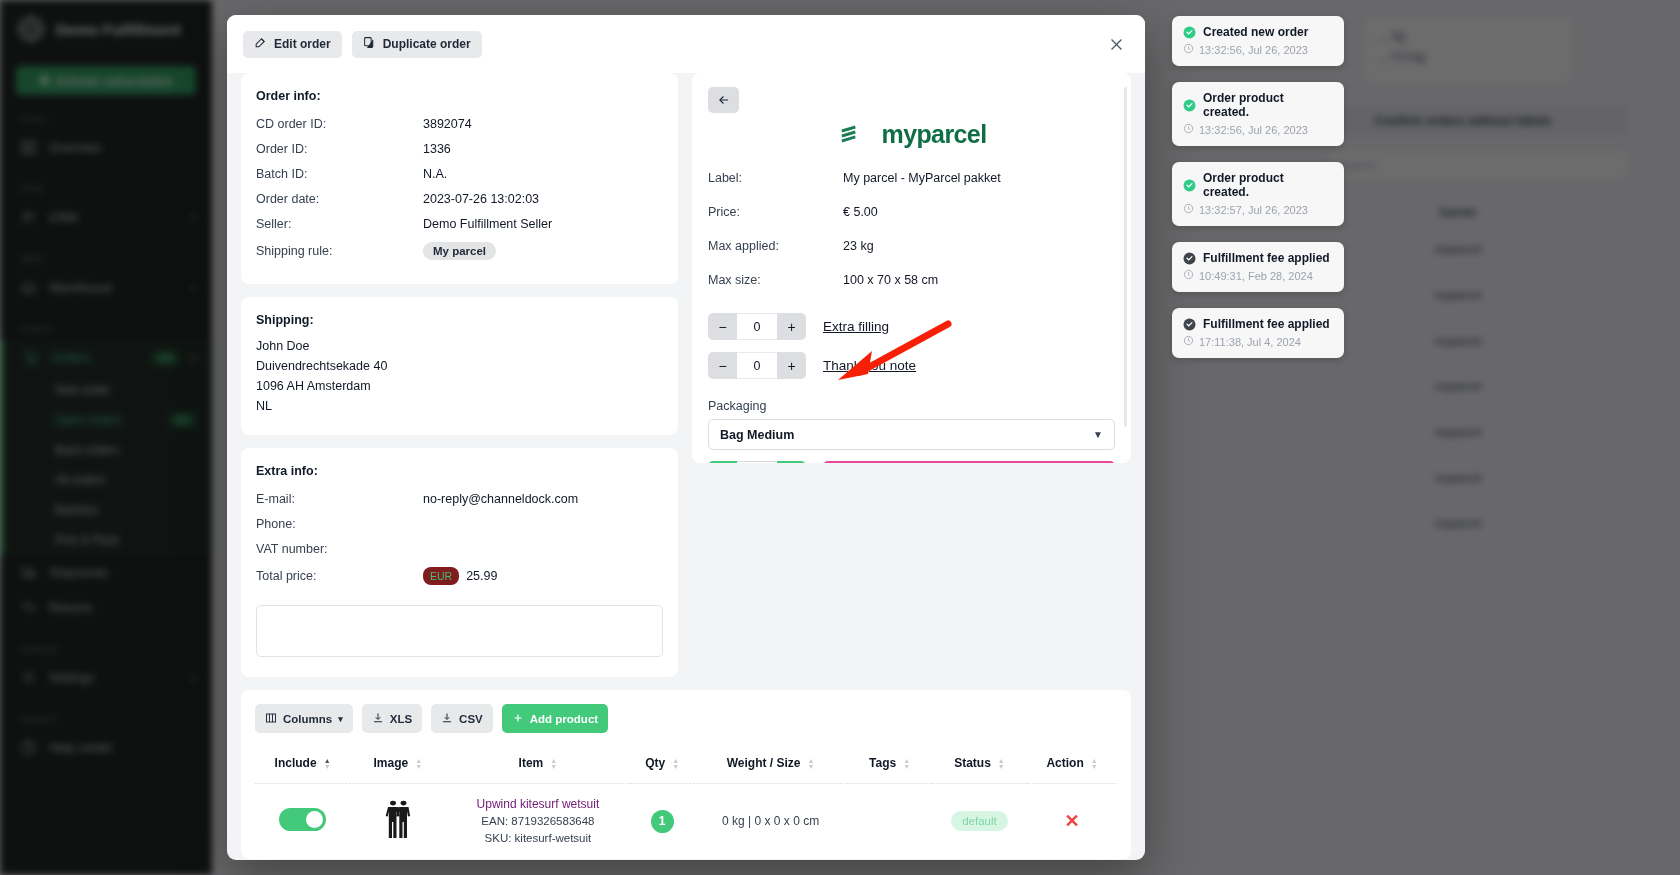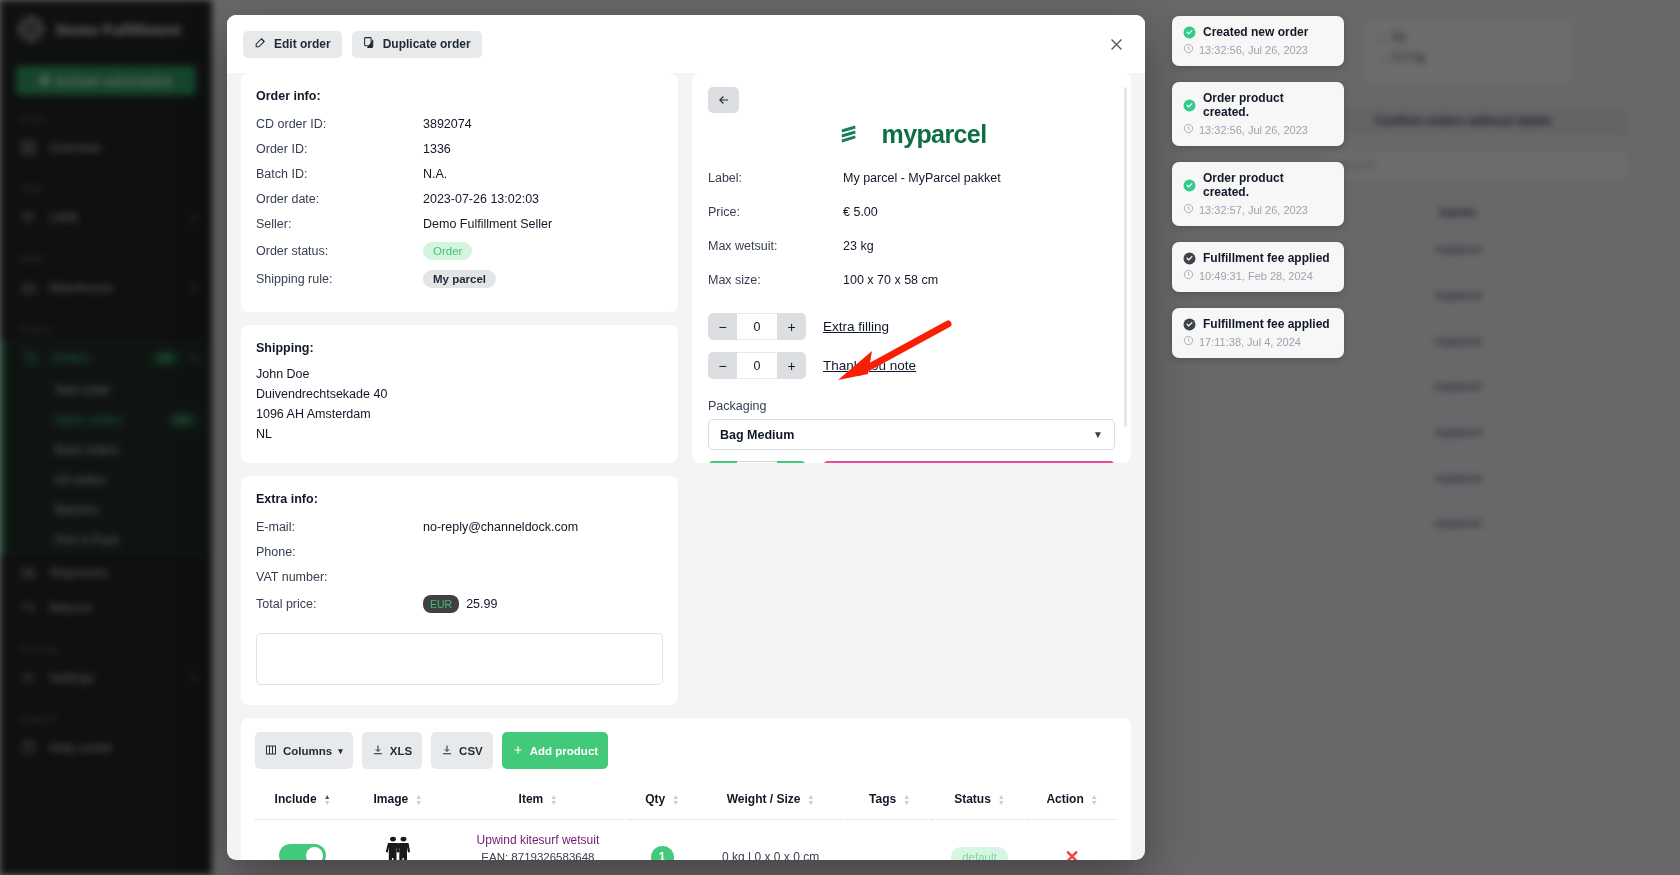--- a/index.html
+++ b/index.html
@@ -108,21 +108,21 @@
   }
   .panel h3 { font-size: 12.5px; font-weight: 700; color: #111827; margin-bottom: 12px; }
   .kv { display: flex; font-size: 12.5px; color: #374151; margin-bottom: 8px; align-items: center; min-height: 17px; }
   .kv .k { width: 167px; flex: 0 0 167px; color: #374151; }
   .kv .v { color: #111827; }
   .pill {
     display: inline-block; border-radius: 11px; padding: 3px 10px; font-size: 11.5px;
   }
   .pill-green { background: #d3f4dd; color: #46c27a; }
   .pill-grey { background: #e3e4e6; color: #1f2937; font-weight: 600; }
-  .pill-eur { background: #404040; color: #3fbf77; font-size: 10.5px; padding: 3px 7px; border-radius: 8px; margin-right: 7px;}
+  .pill-eur { background: #7f1d1d; color: #3fbf77; font-size: 10.5px; padding: 3px 7px; border-radius: 8px; margin-right: 7px;}
 
   .addr-cols { display: flex; }
   .addr-col { width: 50%; }
   .addr-col h3 { margin-bottom: 12px; }
   .addr-line { font-size: 12.5px; color: #111827; margin-bottom: 6px; }
 
   .link { color: #5b8def; }
   .note-box {
     margin-top: 12px; width: 100%; height: 52px; border: 1px solid #dfe3ea;
     border-radius: 5px; background: #fff; resize: none; outline: none;
@@ -179,21 +179,21 @@
   }
   .panel-scroll {
     position: absolute; right: 4px; top: 14px; width: 3px; height: 340px;
     background: #e5e7eb; border-radius: 2px;
   }
 
   
   .prod-panel { background: #fff; border-radius: 8px; padding: 14px 14px 0 14px; }
   .tbar { display: flex; gap: 9px; margin-bottom: 14px; }
   .tbtn {
-    background: #e8e9eb; border: none; border-radius: 5px; height: 37px; padding: 0 10px;
+    background: #e8e9eb; border: none; border-radius: 5px; height: 29px; padding: 0 10px;
     font-size: 11.5px; font-weight: 700; color: #1f2937; display: flex; align-items: center;
     gap: 6px; cursor: pointer; font-family: "Liberation Sans", sans-serif;
   }
   .tbtn.green { background: #43c97a; color: #fff; }
   .tbtn svg { width: 12px; height: 12px; }
   .ptable { width: 100%; border-collapse: collapse; }
   .ptable th {
     font-size: 12px; font-weight: 700; color: #111827; padding: 9px 4px 13px 4px;
     border-bottom: 1px dotted #dcdee1; text-align: center; white-space: nowrap;
   }
@@ -509,24 +509,20 @@
             </div>
             <div class="kv">
               <span class="k">Order date:</span>
               <span class="v">2023-07-26 13:02:03</span>
             </div>
             <div class="kv">
               <span class="k">Seller:</span>
               <span class="v">Demo Fulfillment Seller</span>
             </div>
             <div class="kv" style="margin-top:10px">
-              <span class="k">Order status:</span>
-              <span class="pill pill-green">Order</span>
-            </div>
-            <div class="kv" style="margin-top:10px">
               <span class="k">Shipping rule:</span>
               <span class="pill pill-grey">My parcel</span>
             </div>
           </div>
 
           <div class="panel" style="min-height:122px">
             <div class="addr-cols">
               <div class="addr-col">
                 <h3>Shipping:</h3>
                 <div class="addr-line">John Doe</div>
@@ -585,21 +581,21 @@
 
             <div class="crow">
               <span class="ck">Label:</span>
               <span class="cv">My parcel - MyParcel pakket</span>
             </div>
             <div class="crow">
               <span class="ck">Price:</span>
               <span class="cv">€ 5.00</span>
             </div>
             <div class="crow">
-              <span class="ck">Max wetsuit:</span>
+              <span class="ck">Max applied:</span>
               <span class="cv">23 kg</span>
             </div>
             <div class="crow">
               <span class="ck">Max size:</span>
               <span class="cv">100 x 70 x 58 cm</span>
             </div>
 
             <div class="stepper-row" style="margin-top:26px">
               <div class="stepper">
                 <button class="sbtn">−</button>

